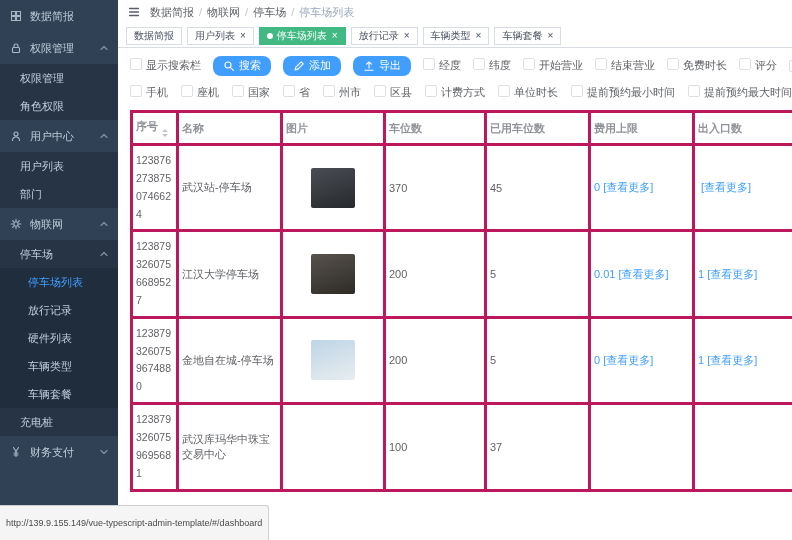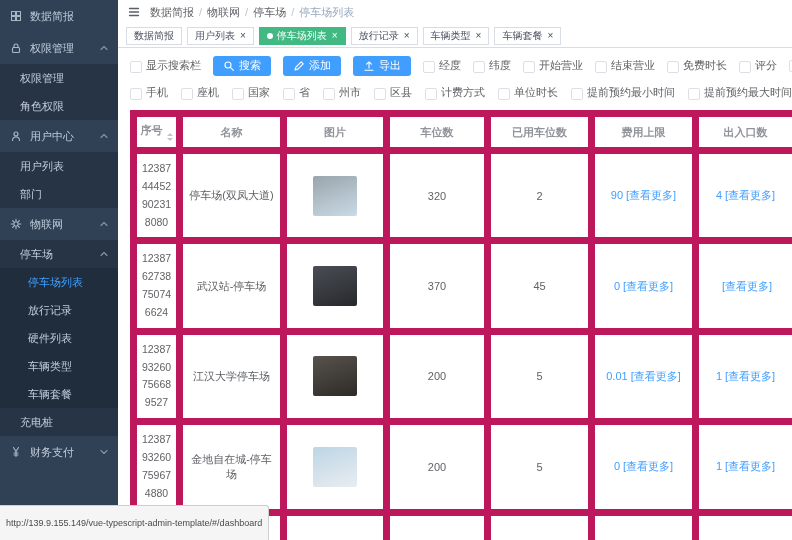--- a/index.html
+++ b/index.html
@@ -29,32 +29,32 @@
 
   .tabs-bar{height:24px;display:flex;align-items:center;padding:0 8px;border-bottom:1px solid #d8dce5;background:#fff}
   .tab{display:inline-flex;align-items:center;height:18px;padding:0 7px;border:1px solid #d8dce5;background:#fff;
     color:#495060;font-size:10px;margin-right:5px;cursor:pointer;white-space:nowrap}
   .tab.active{background:#42b983;border-color:#42b983;color:#fff}
   .tab .dot{width:6px;height:6px;border-radius:50%;background:#fff;margin-right:4px}
   .tab .close{margin-left:5px;font-size:10px;line-height:1;cursor:pointer}
 
   .filters{padding:4px 0 0 12px}
   .filter-row{display:flex;align-items:center;height:27px;overflow:hidden;white-space:nowrap}
-  .check{display:inline-flex;align-items:flex-end;cursor:pointer}
+  .check{display:inline-flex;align-items:flex-start;cursor:pointer}
   .check .box{width:12px;height:12px;border:1px solid #dcdfe6;border-radius:2px;background:#fff;margin-right:4px;flex:0 0 auto}
   .check .check-label{font-size:11px;color:#606266}
   .filter-row-1 .check{margin-right:12px}
   .filter-row-2 .check{margin-right:13px}
-  .btn{display:inline-flex;align-items:center;height:20px;padding:0 10px;margin-right:12px;border:none;border-radius:3px;
+  .btn{display:inline-flex;align-items:center;height:20px;padding:0 10px;margin-right:12px;border:none;border-radius:8px;
     background:#409eff;color:#fff;font-size:11px;cursor:pointer;font-family:inherit}
   .btn .icon{margin-right:4px;color:#fff}
 
   
   table.grid{border-collapse:collapse;table-layout:fixed;margin:4px 0 0 12px;width:662px;font-size:11px;color:#606266}
-  .grid th,.grid td{border:7px solid #be185d;text-align:center;vertical-align:middle;padding:6px 3px;overflow:hidden}
+  .grid th,.grid td{border:3px solid #be185d;text-align:left;vertical-align:middle;padding:6px 3px;overflow:hidden}
   .grid thead th{height:32px;color:#909399;font-weight:bold;background:#fff}
   .grid tbody td{height:51px}
   td.serial{word-break:break-all;line-height:1.7;font-size:10.5px}
   .thumb{width:44px;height:40px;margin:0 auto;border-radius:2px}
   .val,.more{color:#409eff}
   .more{text-decoration:none;margin-left:3px;cursor:pointer}
   .sort{display:inline-flex;flex-direction:column;margin-left:4px;vertical-align:-2px;cursor:pointer}
   .sort i{width:0;height:0;border:3px solid transparent;display:block}
   .sort .up{border-bottom-color:#c0c4cc;margin-bottom:1px;border-top-width:0}
   .sort .down{border-top-color:#c0c4cc;margin-top:1px;border-bottom-width:0}
@@ -342,31 +342,20 @@
           <th><span class="th-inner">名称</span></th>
           <th><span class="th-inner">图片</span></th>
           <th><span class="th-inner">车位数</span></th>
           <th><span class="th-inner">已用车位数</span></th>
           <th><span class="th-inner">费用上限</span></th>
           <th><span class="th-inner">出入口数</span></th>
         </tr>
       </thead>
     <tbody>
         <tr>
-          <td class="serial">1238744452902318080</td>
-          <td>停车场(双凤大道)</td>
-          <td>
-            <div class="thumb" style="background: linear-gradient(160deg, rgb(154, 164, 171), rgb(201, 219, 230));"></div>
-          </td>
-          <td>320</td>
-          <td>2</td>
-          <td><span class="val">90</span><a class="more">[查看更多]</a></td>
-          <td><span class="val">4</span><a class="more">[查看更多]</a></td>
-        </tr>
-        <tr>
           <td class="serial">1238762738750746624</td>
           <td>武汉站-停车场</td>
           <td>
             <div class="thumb" style="background: linear-gradient(160deg, rgb(74, 78, 84), rgb(38, 40, 44));"></div>
           </td>
           <td>370</td>
           <td>45</td>
           <td><span class="val">0</span><a class="more">[查看更多]</a></td>
           <td><a class="more">[查看更多]</a></td>
         </tr>

